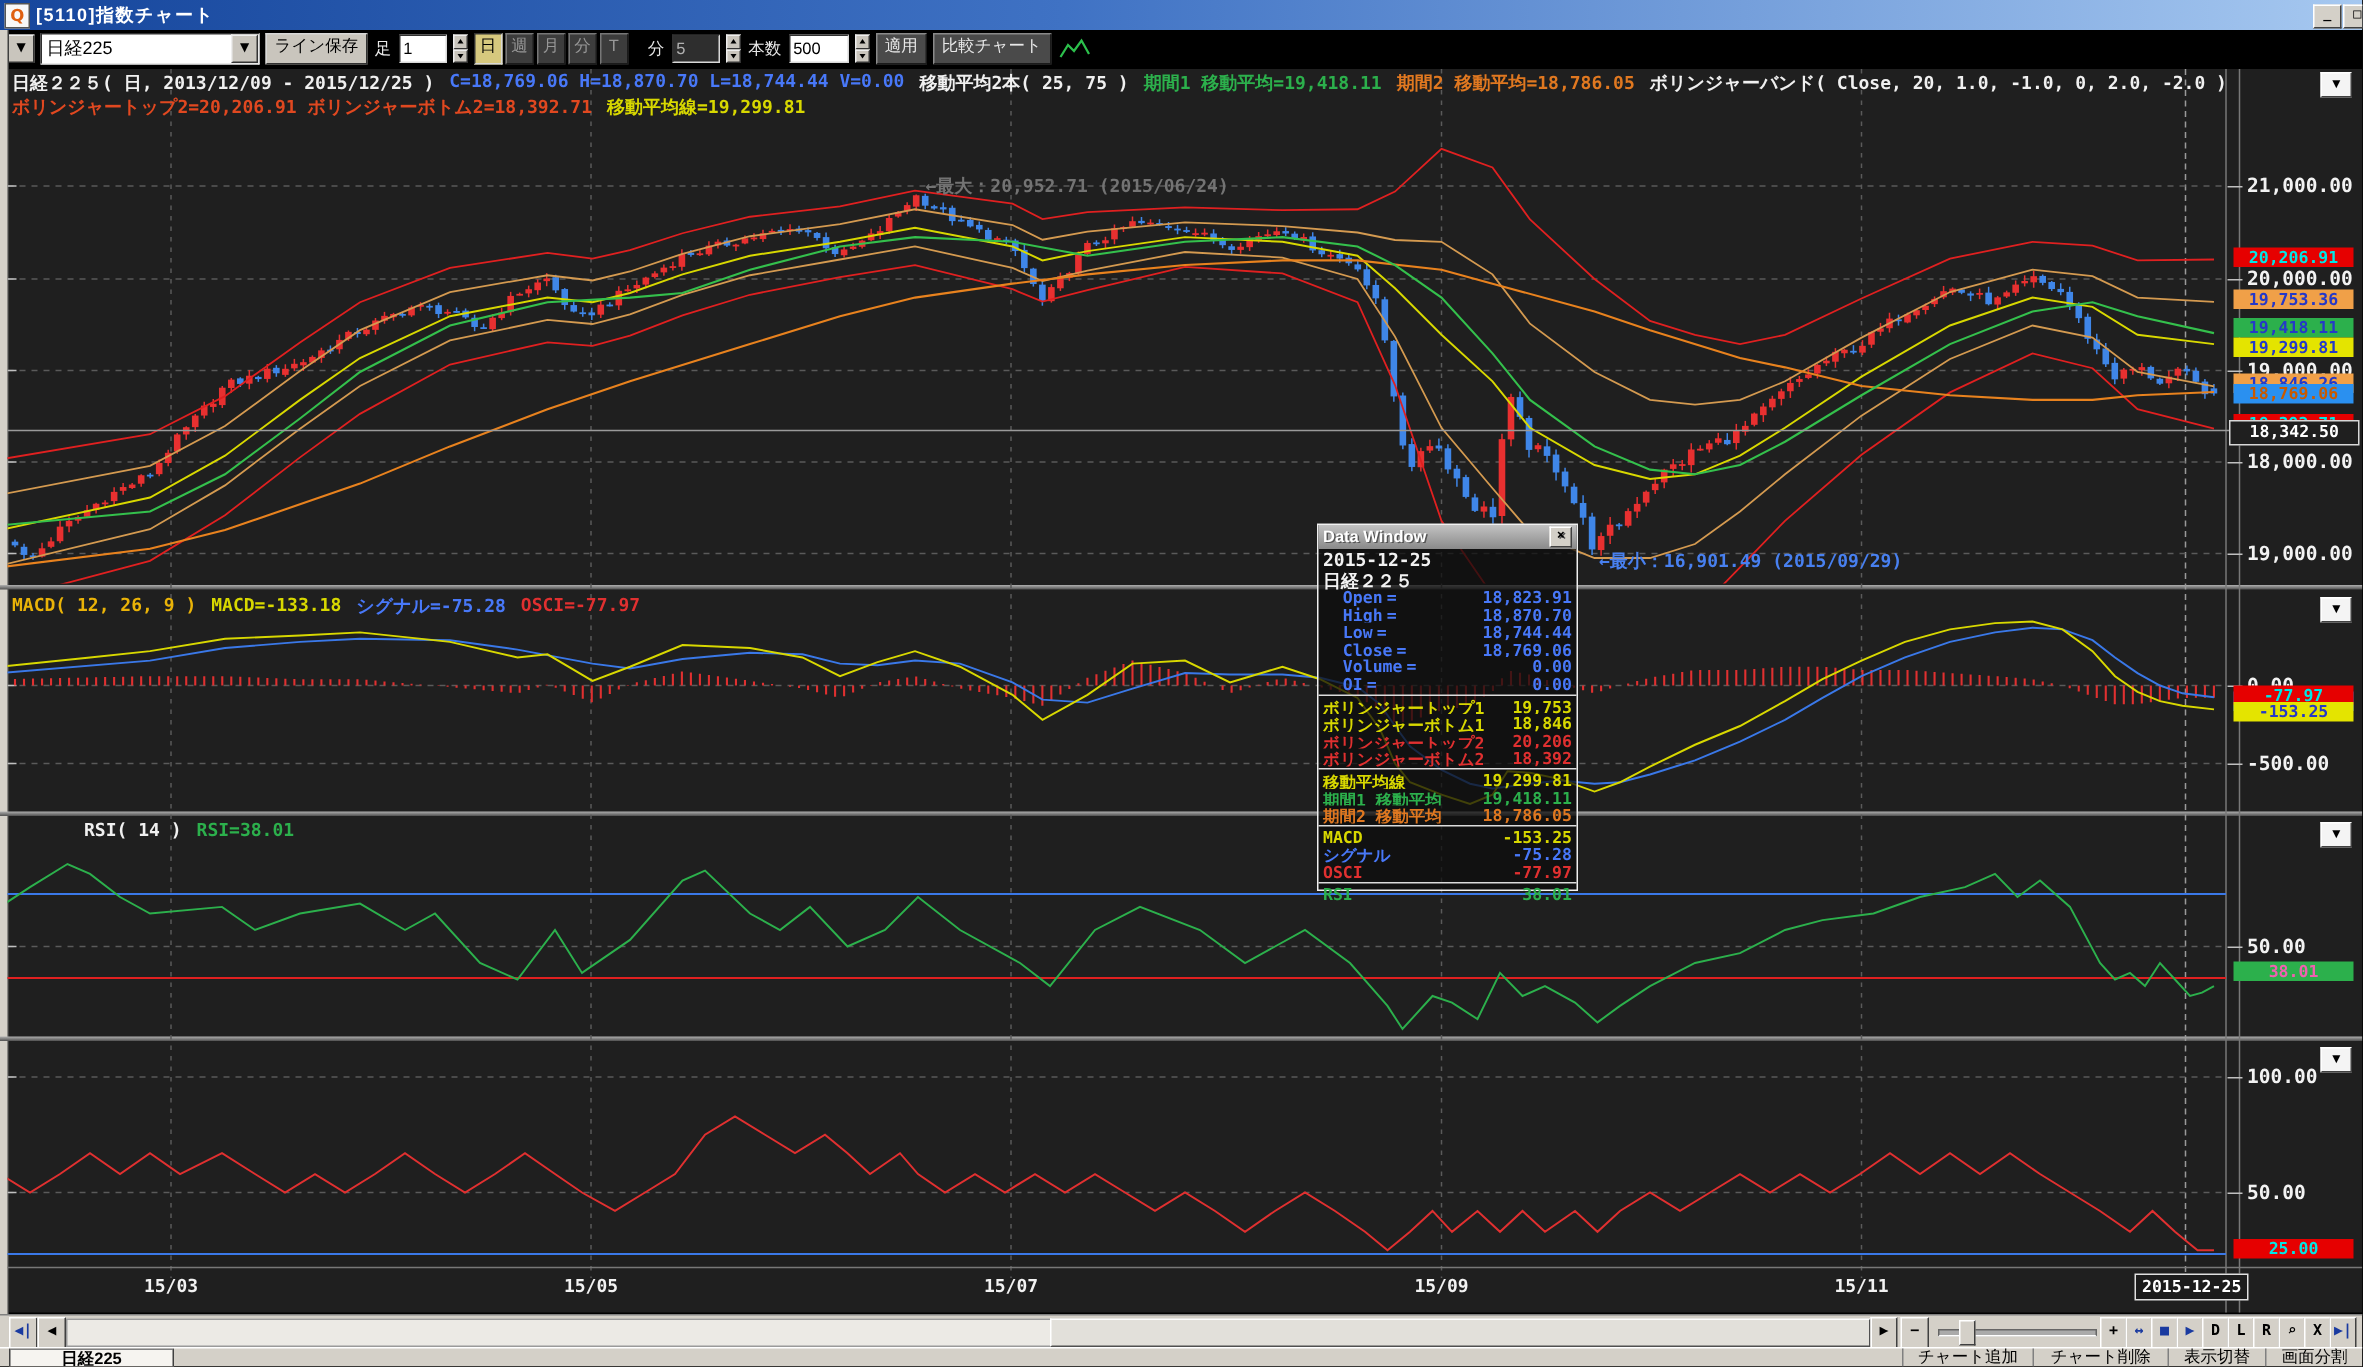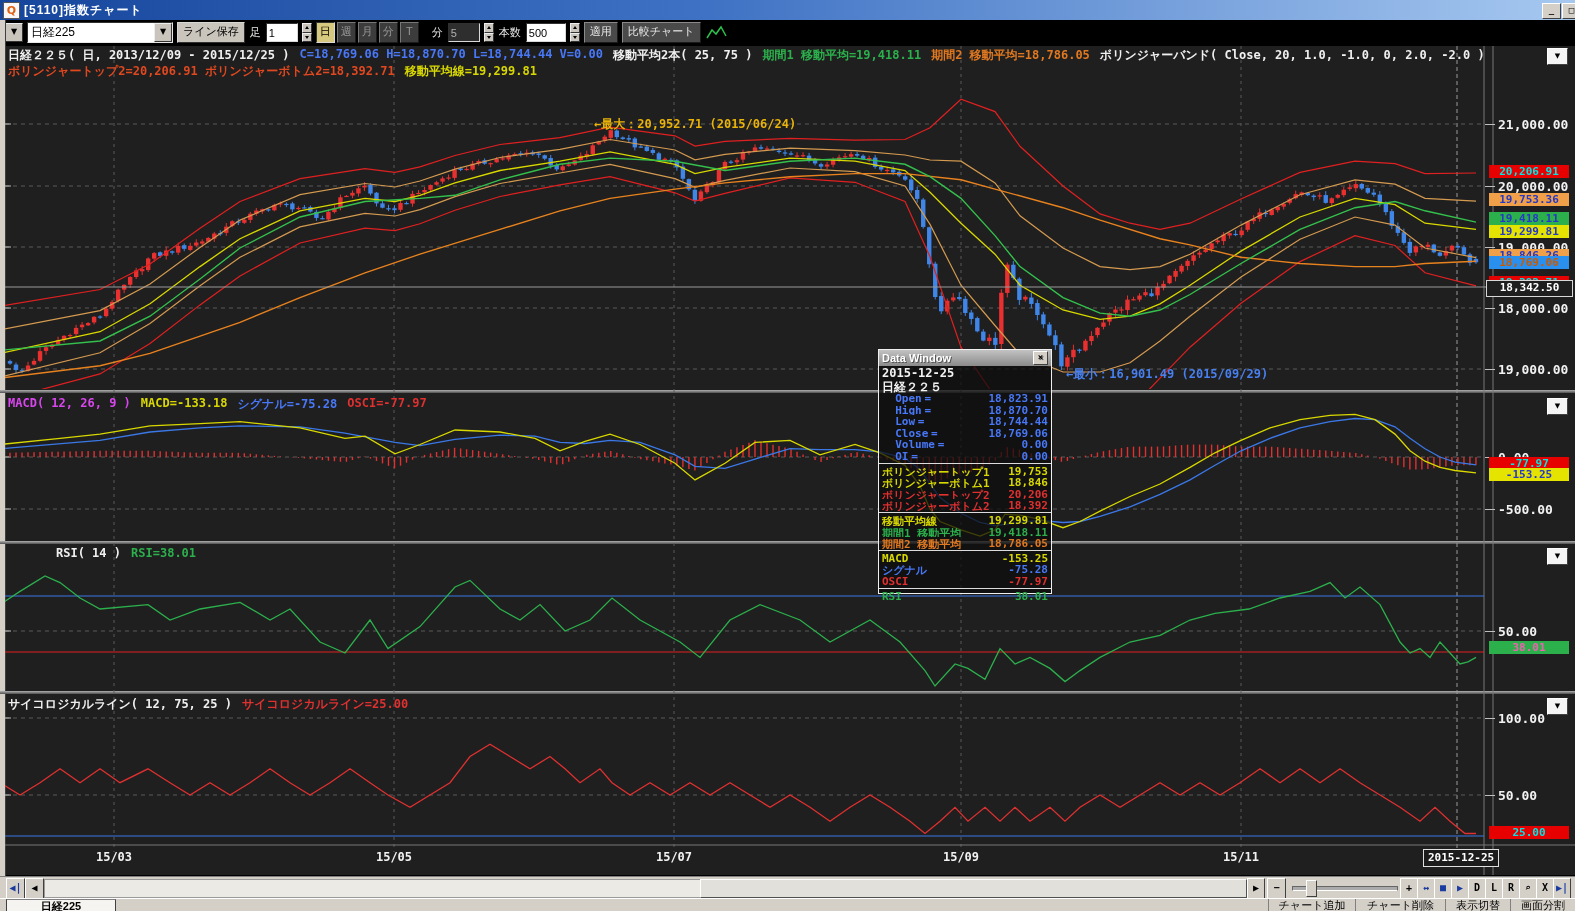--- a/index.html
+++ b/index.html
@@ -952,25 +952,24 @@
       </g>
       <line x1="5" y1="287" x2="1486" y2="287" stroke="#9a9a9a" stroke-width="1"></line>
     </svg>
 
   <div class="hsep" style="top:390px"></div>
   <div class="hsep" style="top:541px"></div>
   <div class="hsep" style="top:691px"></div>
 
   <div class="hdr" style="left:8px;top:47px" id="hdr-main1"><span style="color: rgb(240, 240, 240);">日経２２５( 日, 2013/12/09 - 2015/12/25 )</span><span style="color: rgb(72, 120, 248);">C=18,769.06 H=18,870.70 L=18,744.44 V=0.00</span><span style="color: rgb(240, 240, 240);">移動平均2本( 25, 75 )</span><span style="color: rgb(44, 176, 76);">期間1 移動平均=19,418.11</span><span style="color: rgb(224, 120, 32);">期間2 移動平均=18,786.05</span><span style="color: rgb(240, 240, 240);">ボリンジャーバンド( Close, 20, 1.0, -1.0, 0, 2.0, -2.0 )</span></div>
   <div class="hdr" style="left:8px;top:63px" id="hdr-main2"><span style="color: rgb(224, 72, 32);">ボリンジャートップ2=20,206.91 ボリンジャーボトム2=18,392.71</span><span style="color: rgb(216, 216, 0);">移動平均線=19,299.81</span></div>
-  <div class="hdr" style="left:8px;top:396px" id="hdr-macd"><span style="color: #d946ef;">MACD( 12, 26, 9 )</span><span style="color: rgb(216, 216, 0);">MACD=-133.18</span><span style="color: rgb(72, 120, 248);">シグナル=-75.28</span><span style="color: rgb(224, 48, 48);">OSCI=-77.97</span></div>
+  <div class="hdr" style="left:8px;top:396px" id="hdr-macd"><span style="color: #eab308;">MACD( 12, 26, 9 )</span><span style="color: rgb(216, 216, 0);">MACD=-133.18</span><span style="color: rgb(72, 120, 248);">シグナル=-75.28</span><span style="color: rgb(224, 48, 48);">OSCI=-77.97</span></div>
   <div class="hdr" style="left:8px;top:546px" id="hdr-rsi"><span style="color: rgb(240, 240, 240); margin-left: 48px;">RSI( 14 )</span><span style="color: rgb(44, 176, 76);">RSI=38.01</span></div>
-  <div class="hdr" style="left:8px;top:696px" id="hdr-psych"><span style="color: rgb(240, 240, 240);">サイコロジカルライン( 12, 75, 25 )</span><span style="color: rgb(224, 48, 48);">サイコロジカルライン=25.00</span></div>
-
-  <div class="anno" id="anno-max" style="left: 594px; top: 116px; color: #eab308;">←最大：20,952.71 (2015/06/24)</div>
+
+  <div class="anno" id="anno-max" style="left: 617px; top: 116px; color: #737373;">←最大：20,952.71 (2015/06/24)</div>
   <div class="anno" id="anno-min" style="left: 1066px; top: 366px; color: rgb(72, 128, 240);">←最小：16,901.49 (2015/09/29)</div>
 
   <div id="axes">
       <div class="tick" style="position: absolute; left: 1485px; top: 117px;">
         <i></i>
         <b>21,000.00</b>
       </div>
       <div class="tick" style="position: absolute; left: 1485px; top: 179px;">
         <i></i>
         <b>20,000.00</b>

